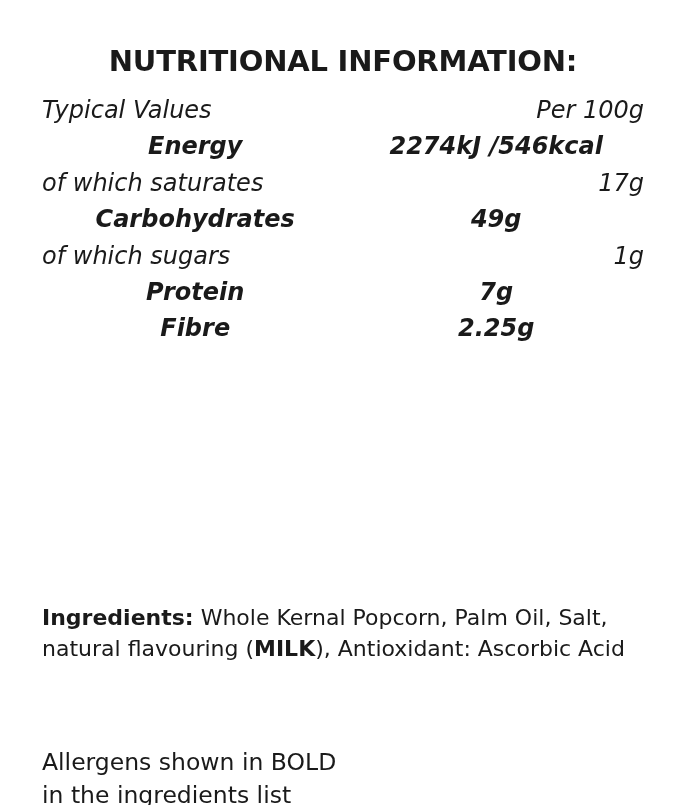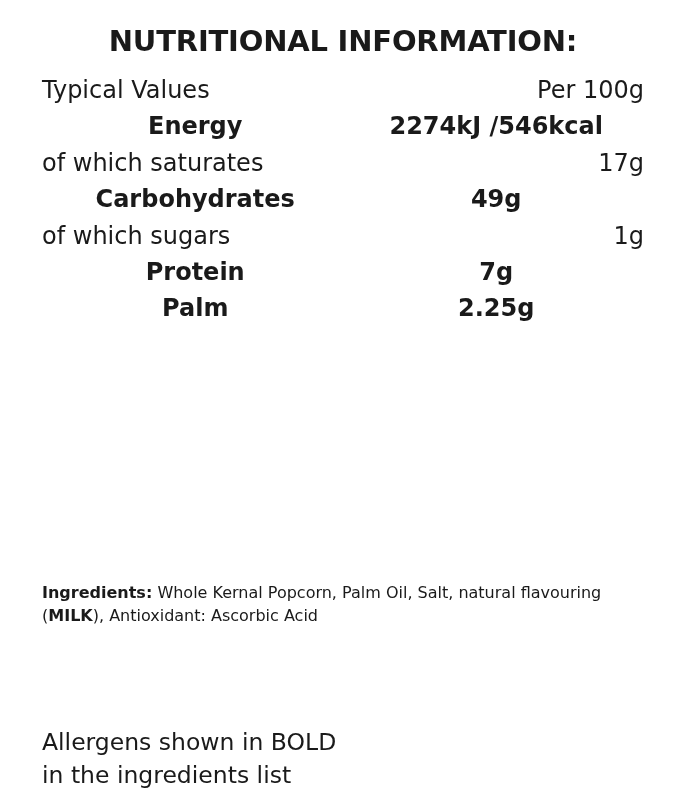--- a/index.html
+++ b/index.html
@@ -19,54 +19,55 @@
     width: 686px;
     height: 805px;
     box-sizing: border-box;
     padding: 0 42px;
   }
   .title {
     text-align: center;
     font-size: 29px;
     font-weight: bold;
     letter-spacing: -0.2px;
-    margin-top: 24px;
+    margin-top: 44px;
     margin-bottom: 14px;
     color: #1a1a1a;
   }
   table.nutrition {
     width: 100%;
     border-collapse: collapse;
     font-size: 24px;
   }
   table.nutrition td {
     padding: 2px 0;
     line-height: 1.35;
     vertical-align: baseline;
     white-space: nowrap;
+    font-style: italic;
   }
   td.name {
     text-align: left;
   }
   td.value {
     text-align: right;
   }
   tr.bold td {
     font-weight: bold;
     text-align: center;
   }
   tr.regular td {
     font-weight: normal;
   }
   .ingredients-block {
     position: absolute;
     left: 42px;
     right: 42px;
     top: 558px;
-    font-size: 16px;
+    font-size: 22px;
     line-height: 1.42;
   }
   .ingredients-block .lead {
     font-weight: bold;
   }
   .ingredients-block .allergen {
     font-weight: bold;
   }
   .allergen-note {
     position: absolute;
@@ -107,21 +108,21 @@
       </tr>
       <tr class="regular">
         <td class="name">of which sugars</td>
         <td class="value">1g</td>
       </tr>
       <tr class="bold">
         <td class="name">Protein</td>
         <td class="value">7g</td>
       </tr>
       <tr class="bold">
-        <td class="name">Palm</td>
+        <td class="name">Fibre</td>
         <td class="value">2.25g</td>
       </tr>
     </tbody>
   </table>
 
   <div class="ingredients-block">
     <span class="lead">Ingredients:</span><span> Whole Kernal Popcorn, Palm Oil, Salt, natural flavouring (</span><span class="allergen">MILK</span><span>), Antioxidant: Ascorbic Acid</span>
   </div>
 
   <div class="allergen-note">

